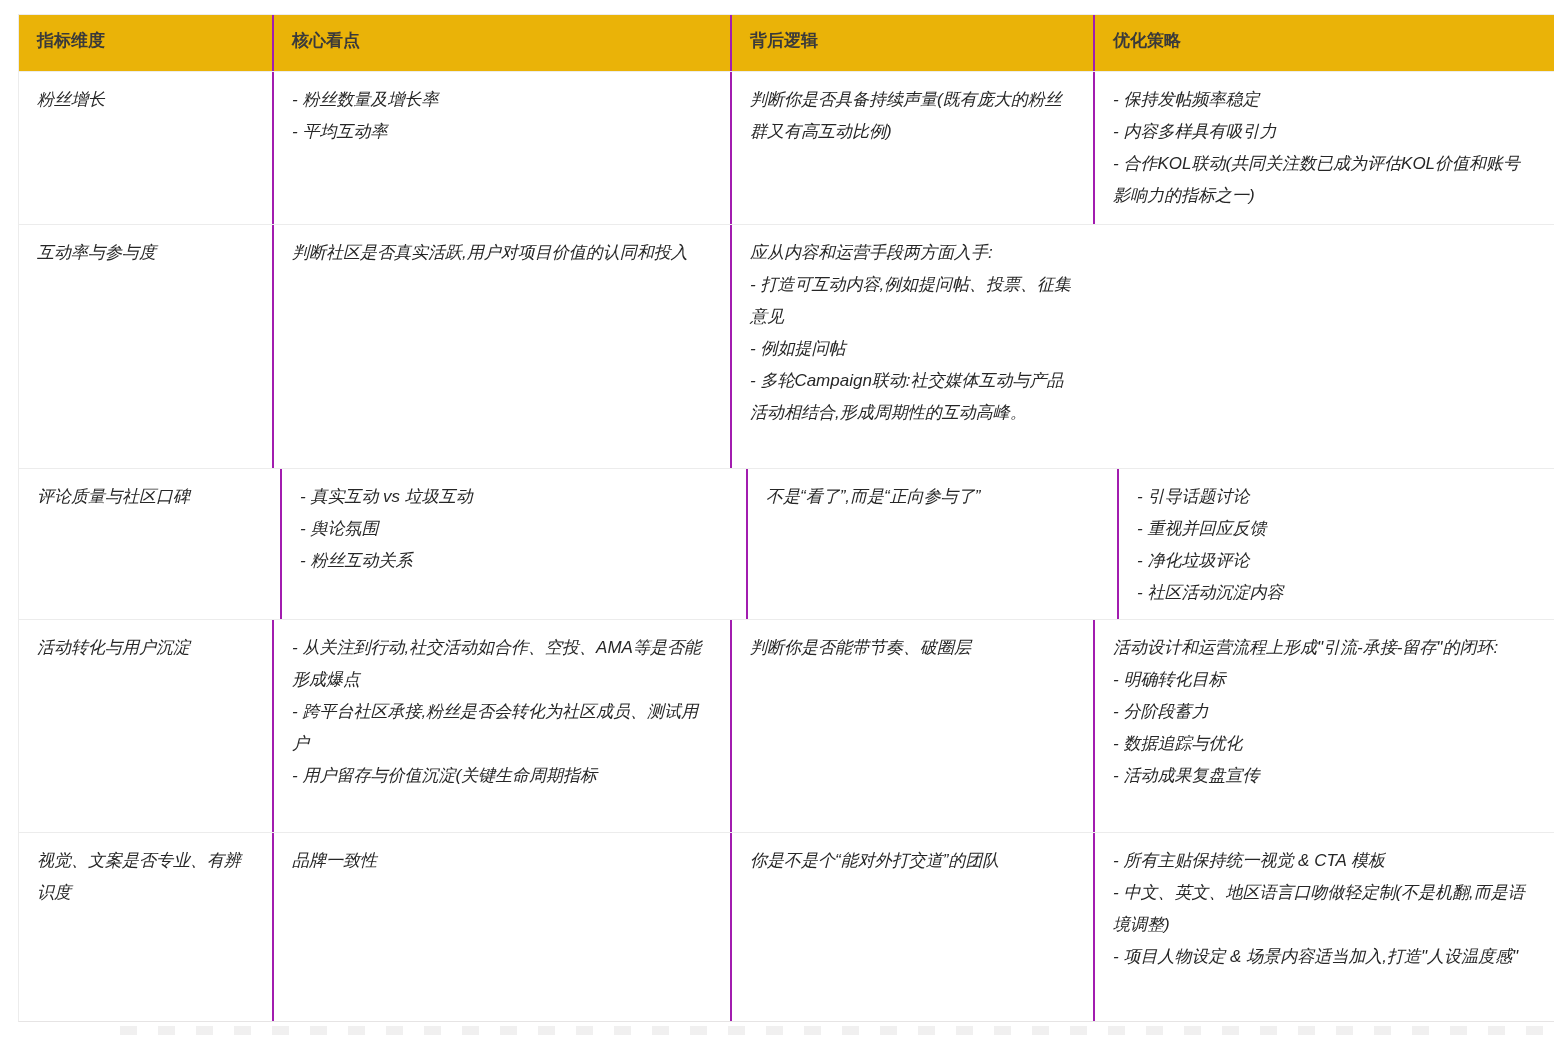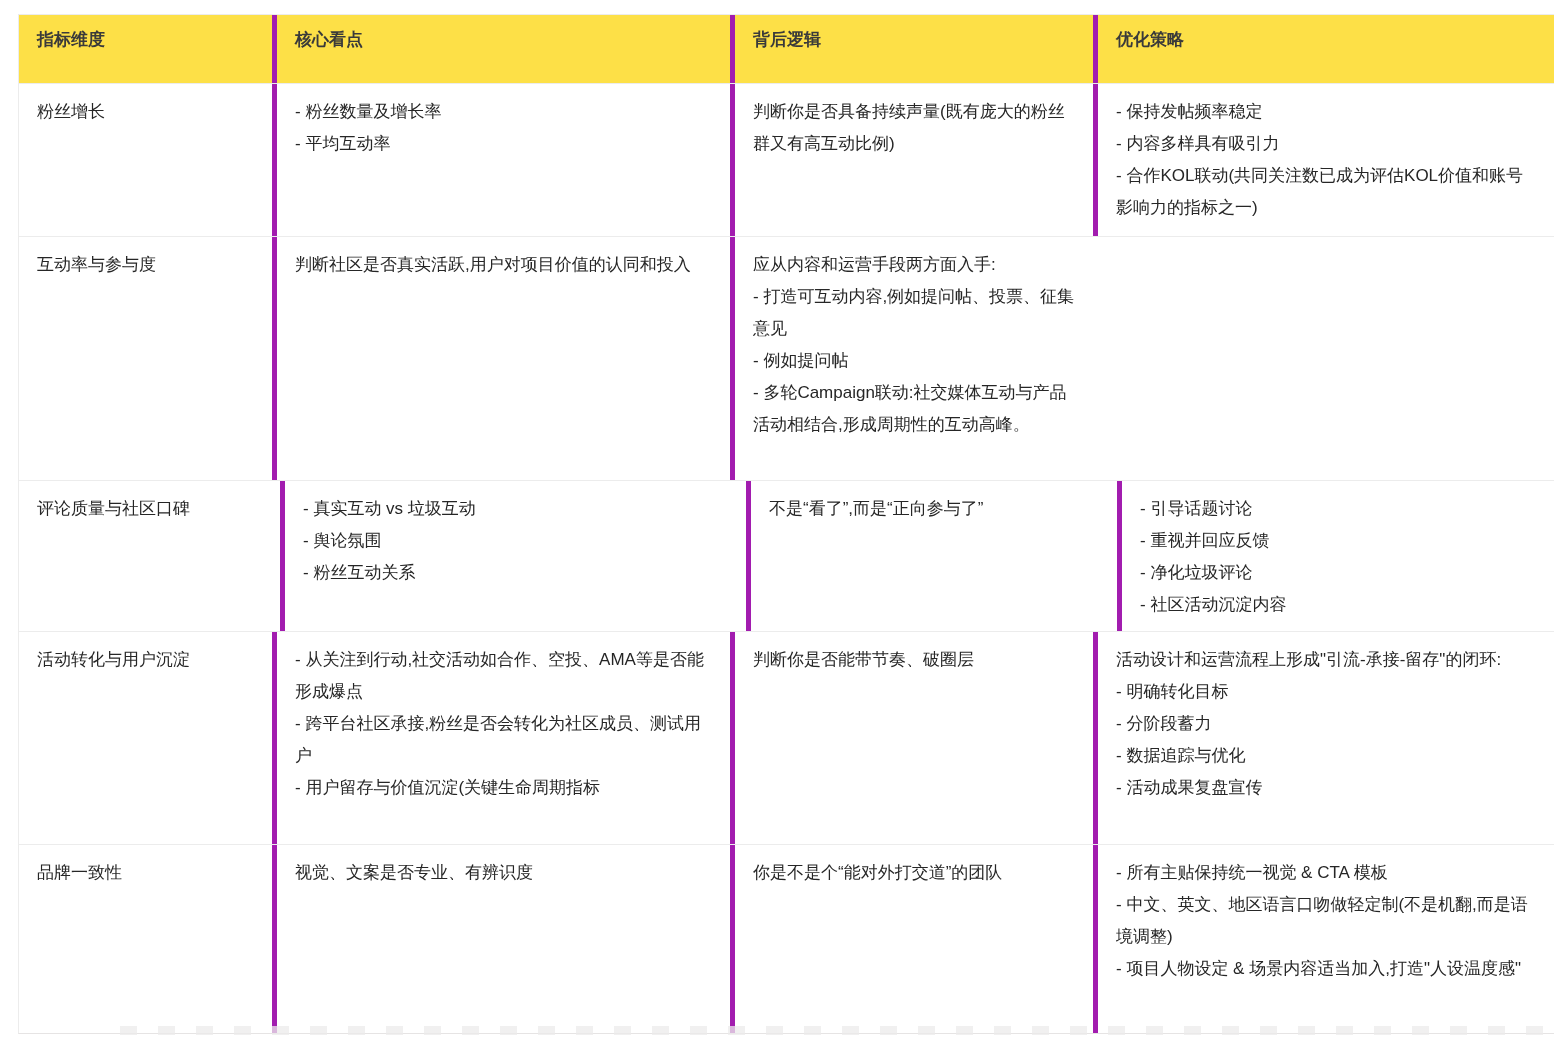--- a/index.html
+++ b/index.html
@@ -22,38 +22,37 @@
     display: grid;
     grid-template-columns: 253px 458px 363px 462px;
   }
   .row + .row { border-top: 1px solid #ececec; }
   .cell {
     padding: 12px 18px 12px 18px;
     font-size: 17px;
     line-height: 32px;
     overflow: hidden;
   }
-  .cell + .cell { border-left: 5px solid #a21caf; }
+  .cell + .cell { border-left: 2px solid #a21caf; }
   .header-row {
-    background: #fde047;
-    height: 68px;
-    font-family: Liberation Mono, monospace;
+    background: #eab308;
+    height: 56px;
   }
   .header-row .cell {
     padding-top: 13px;
     font-weight: bold;
     color: #3a3a3a;
     line-height: 26px;
   }
   .r1 { height: 153px; }
   .r2 { height: 244px; }
   .r3 { height: 151px; gap: 8px; }
   .r4 { height: 213px; }
   .r5 { height: 189px; }
-  .line { display: block; }
+  .line { display: block; font-style: italic; }
   
   #clipped-text-strip {
     position: absolute;
     left: 120px; top: 1026px;
     width: 1434px; height: 9px;
     background: repeating-linear-gradient(90deg,
       #ecebeb 0px, #ecebeb 17px,
       transparent 17px, transparent 38px);
     opacity: 0.75;
   }
@@ -133,25 +132,25 @@
       </div>
     <div class="cell str">
         <div class="line">活动设计和运营流程上形成"引流-承接-留存"的闭环:</div>
         <div class="line">- 明确转化目标</div>
         <div class="line">- 分阶段蓄力</div>
         <div class="line">- 数据追踪与优化</div>
         <div class="line">- 活动成果复盘宣传</div>
       </div>
   </div>
     <div class="row r5">
+    <div class="cell hil">
+        <div class="line">视觉、文案是否专业、有辨识度</div>
+      </div>
     <div class="cell dim">
         <div class="line">品牌一致性</div>
-      </div>
-    <div class="cell hil">
-        <div class="line">视觉、文案是否专业、有辨识度</div>
       </div>
     <div class="cell log">
         <div class="line">你是不是个“能对外打交道”的团队</div>
       </div>
     <div class="cell str">
         <div class="line">- 所有主贴保持统一视觉 &amp; CTA 模板</div>
         <div class="line">- 中文、英文、地区语言口吻做轻定制(不是机翻,而是语境调整)</div>
         <div class="line">- 项目人物设定 &amp; 场景内容适当加入,打造"人设温度感"</div>
       </div>
   </div>

